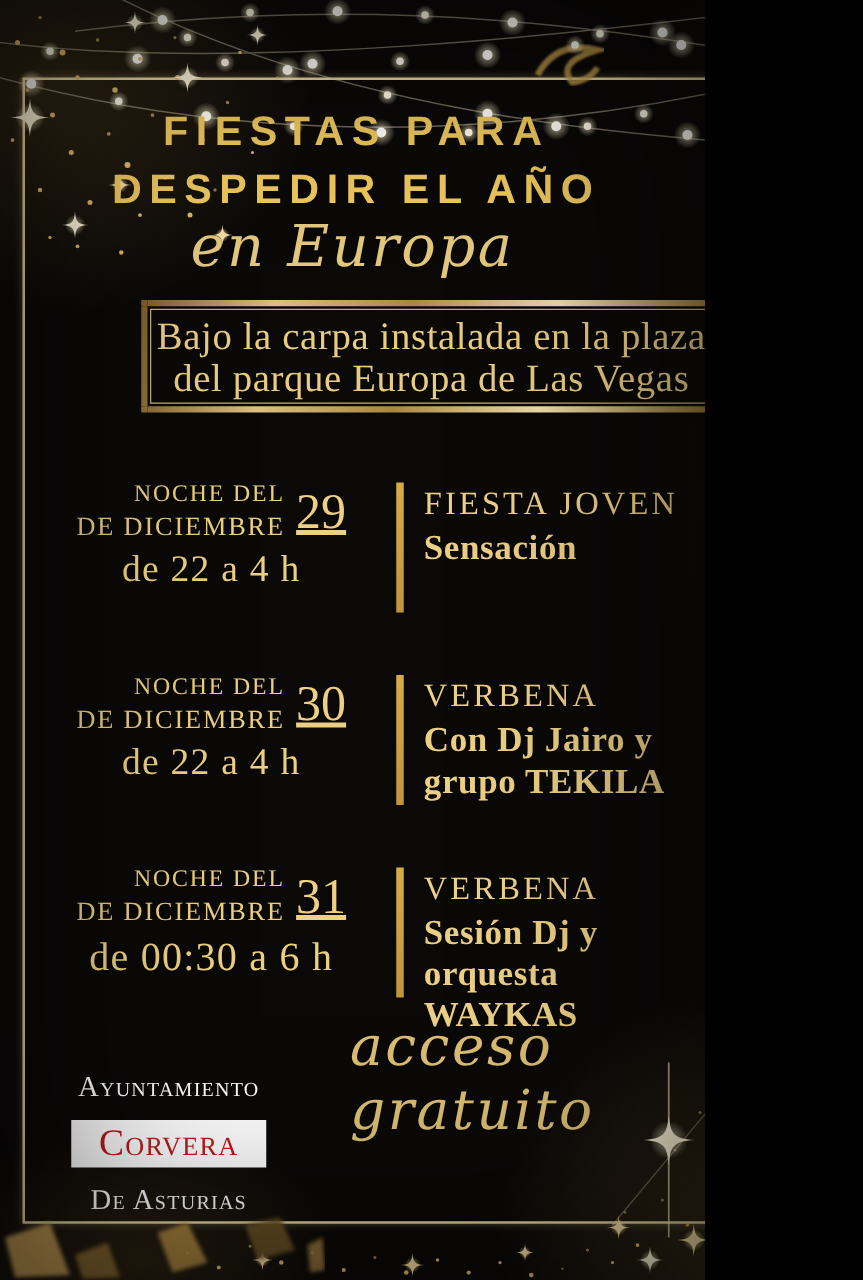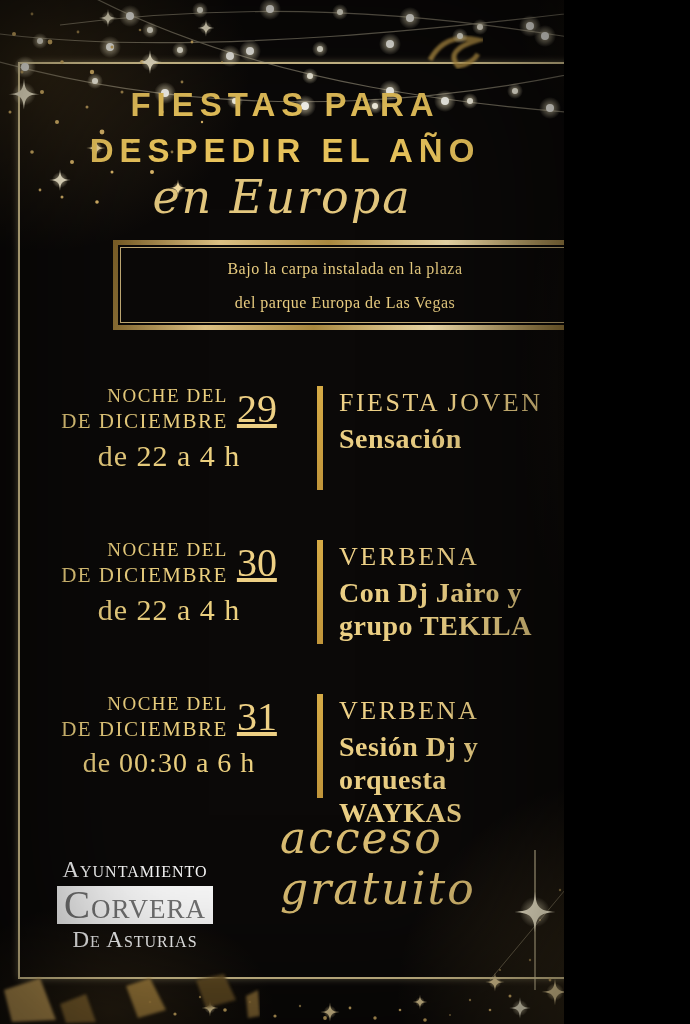--- a/index.html
+++ b/index.html
@@ -27,42 +27,42 @@
 
   .script-sub { position:absolute; top:170px; left:0; width:100%; z-index:5;
     text-align:center; font-family:"DejaVu Serif", serif; font-style:italic;
     font-size:46px; color:#e3c77e; letter-spacing:2px; }
 
   .venue { position:absolute; left:113px; top:240px; width:464px; height:90px; z-index:5;
     box-sizing:border-box; border:5px solid;
     border-image:linear-gradient(100deg,#7e6128,#dcc082 22%,#a8873e 45%,#f0ddab 70%,#8d6f30) 1;
     text-align:center; padding-top:7px; }
   .venue::after { content:""; position:absolute; inset:2px; border:1px solid rgba(233,205,140,0.85); pointer-events:none; }
-  .venue-line { font-size:16px; line-height:34px; color:#e8cc80; letter-spacing:0.5px; }
+  .venue-line { font-size:31px; line-height:34px; color:#e8cc80; letter-spacing:0.5px; }
 
   .events { position:absolute; left:0; top:384px; width:100%; z-index:5; }
   .event { display:flex; align-items:flex-start; min-height:112px; margin-bottom:42px; }
   .ev-left { width:280px; display:flex; flex-direction:column; align-items:center; color:#ecd07f;padding-left:29px; }
   .date-row { display:flex; align-items:center; }
   .date-labels { text-align:right; margin-right:9px; }
   .night { font-size:19px; letter-spacing:1.5px; line-height:24px; }
   .month { font-size:21px; letter-spacing:1.5px; line-height:26px; }
   .day { font-size:40px; line-height:46px; color:#eed084;text-decoration:underline; }
   .time { font-size:30px; margin-top:5px; letter-spacing:1px; color:#ecd07f; }
-  .event:nth-child(3) .time { font-size:28px; }
+  .event:nth-child(3) .time { font-size:32px; }
   .ev-divider { width:6px; height:104px; background:linear-gradient(#d6ab46,#c1953a); margin:2px 16px 0 8px; flex:none; }
   .ev-right { flex:1; padding-top:0; }
   .ev-title { font-size:26px; font-weight:normal; letter-spacing:2.5px; color:#eed187; line-height:38px; }
   .ev-line { font-size:28px; font-weight:bold; line-height:33px; color:#ebcf84; letter-spacing:0.5px; }
 
   .logo { position:absolute; left:55px; top:857px; width:160px; z-index:5; text-align:center;
     color:#fdfdfd; font-variant:small-caps; }
   .logo-top { font-size:23px; letter-spacing:1px; line-height:26px; }
-  .logo-box { background:#fdfdfd; color:#737373; font-size:39px; line-height:38px;
-    margin:3px 2px; letter-spacing:1px; }
+  .logo-box { background:#fdfdfd; color:#b91c1c; font-size:30px; line-height:38px;
+    margin:13px 2px; letter-spacing:1px; }
   .logo-bottom { font-size:23px; letter-spacing:1px; line-height:26px; }
 
   .free { position:absolute; left:280px; top:812px; z-index:5;
     font-family:"DejaVu Serif", serif; font-style:italic; font-size:44px;
     color:#dabd72; letter-spacing:2px; }
 </style>
 </head>
 <body>
 
 <div class="poster">

